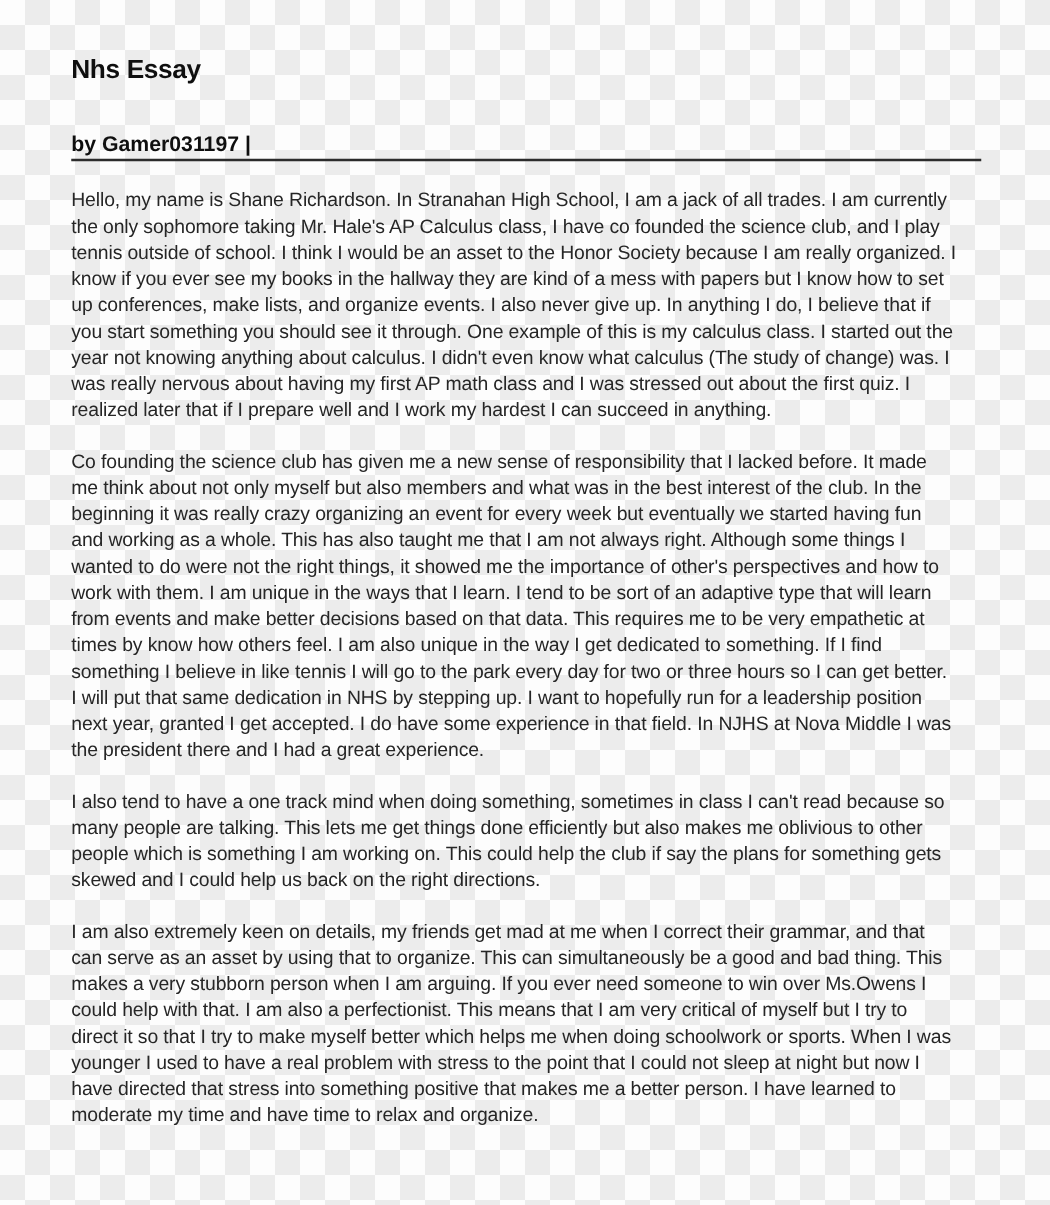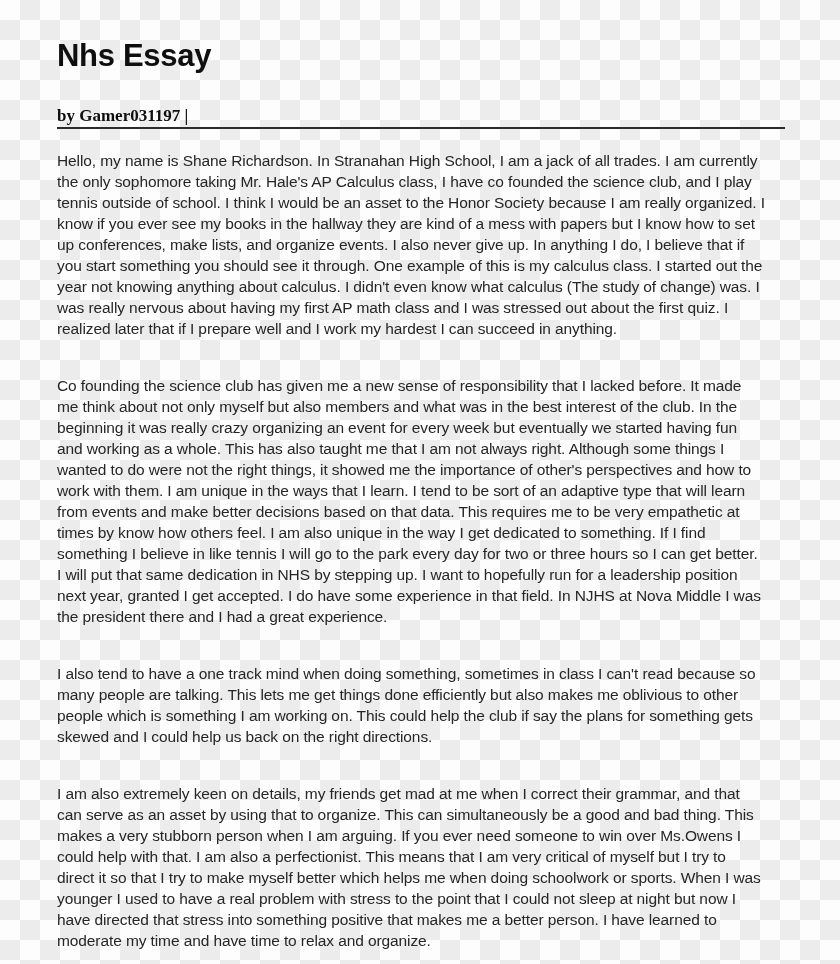--- a/index.html
+++ b/index.html
@@ -28,37 +28,36 @@
   .doc {
     position: absolute;
     left: 57px;
     top: 0;
     width: 728px;
   }
   .essay-title {
     position: absolute;
     left: 0;
     top: 39px;
-    font-size: 31px;
+    font-size: 21px;
     line-height: 34px;
     font-weight: 700;
     letter-spacing: -0.3px;
     color: var(--heading-text);
     white-space: pre;
   }
   .byline {
     position: absolute;
     left: 0;
     top: 106px;
     font-size: 17px;
     line-height: 20px;
     font-weight: 700;
     color: var(--heading-text);
     white-space: pre;
-    font-family: Liberation Serif, serif;
   }
   .rule {
     position: absolute;
     left: 0;
     top: 127px;
     width: 728px;
     height: 2px;
     border: none;
     background: var(--rule);
   }
@@ -76,21 +75,21 @@
     font-size: 15.5px;
     line-height: 21px;
     font-weight: 400;
     color: var(--text);
     white-space: pre;
   }
   .para {
     white-space: pre;
     margin: 0;
   }
-  .para + .para { margin-top: 36px; }
+  .para + .para { margin-top: 20px; }
 </style>
 </head>
 <body>
 
 <main class="doc">
 
   <h1 class="essay-title">Nhs Essay</h1>
 
   <p class="byline">by Gamer031197 |</p>
 

